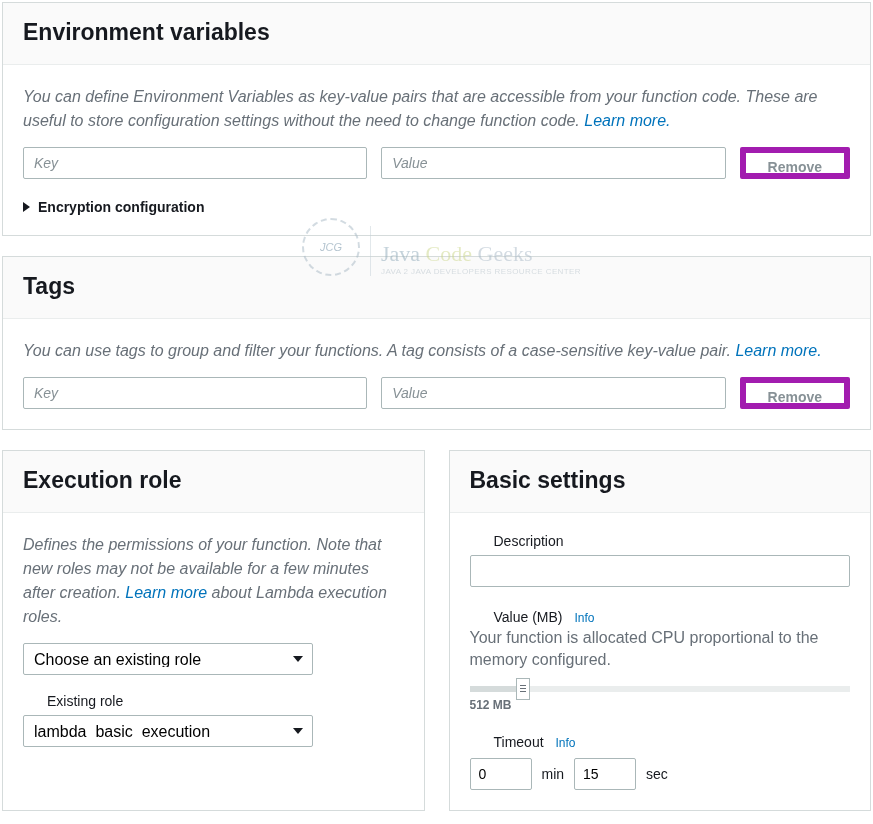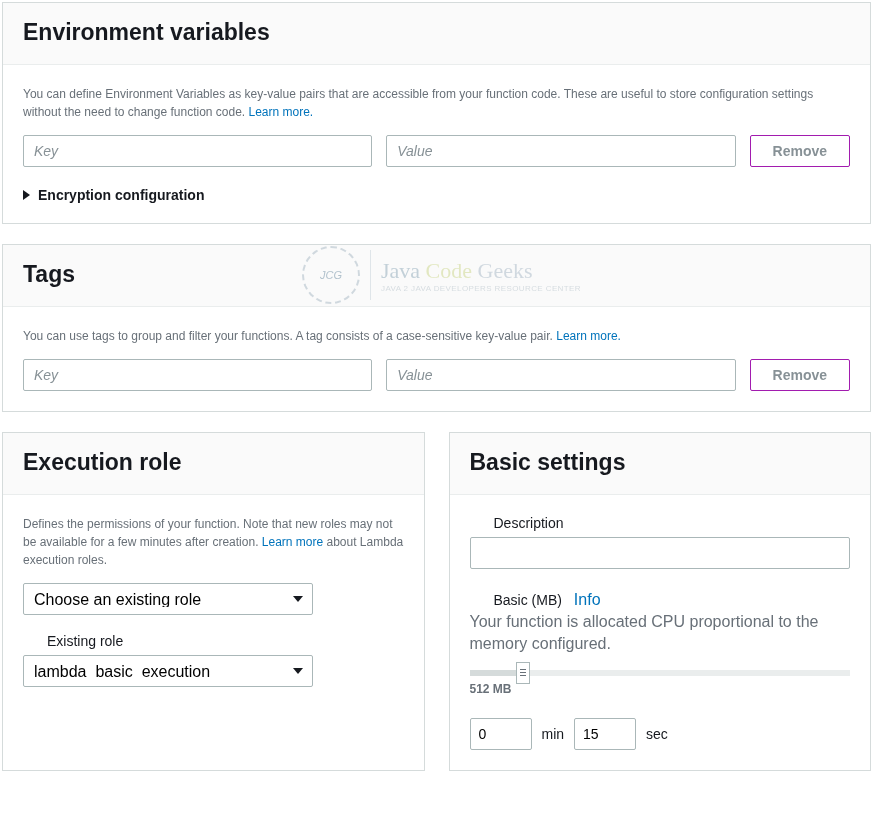--- a/index.html
+++ b/index.html
@@ -23,23 +23,24 @@
     .panel-header h2 {
       font-size: 23px;
       font-weight: 700;
       color: #16191f;
     }
     .panel-body {
       padding: 20px;
     }
     .desc {
       color: #687078;
-      font-size: 12px;
+      font-size: 16px;
       line-height: 1.5;
       margin-bottom: 14px;
+      font-style: italic;
     }
     .link {
       color: #0073bb;
       text-decoration: none;
       cursor: pointer;
     }
     .kv-row {
       display: flex;
       gap: 14px;
       align-items: flex-end;
@@ -53,21 +54,21 @@
       font-family: inherit;
       color: #16191f;
       height: 32px;
     }
     .kv-row input[type="text"]::placeholder {
       color: #879196;
       font-style: italic;
     }
     .btn-remove {
       padding: 6px 22px;
-      border: 1px solid #a21caf;
+      border: 6px solid #a21caf;
       background: #ffffff;
       color: #879196;
       font-weight: 700;
       font-size: 14px;
       border-radius: 2px;
       cursor: pointer;
       height: 32px;
     }
     .expander {
       margin-top: 20px;
@@ -139,21 +140,21 @@
     .text-input {
       width: 100%;
       padding: 7px 10px;
       border: 1px solid #aab7b8;
       border-radius: 2px;
       font-size: 14px;
       font-family: inherit;
       height: 32px;
     }
     .info-link {
-      font-size: 16px;
+      font-size: 12px;
       color: #0073bb;
       margin-left: 8px;
       cursor: pointer;
     }
     .slider-track {
       position: relative;
       height: 6px;
       background: #eaeded;
       margin: 14px 0 6px 0;
       width: 100%;
@@ -208,25 +209,25 @@
       text-align: left;
     }
     .timeout-unit {
       color: #16191f;
       font-size: 14px;
     }
     .section-spacer { margin-bottom: 22px; }
     .watermark {
       position: absolute;
       left: 300px;
-      top: 244px;
+      top: 216px;
       pointer-events: none;
       opacity: 0.5;
       display: flex;
-      align-items: center;
+      align-items: flex-end;
       gap: 10px;
     }
     .wm-circle {
       width: 58px; height: 58px;
       border: 2px dashed #a7b8c4;
       border-radius: 50%;
       display: flex; align-items: center; justify-content: center;
       font-size: 11px; color: #6a8aa0; font-style: italic;
     }
     .wm-sep {
@@ -318,36 +319,40 @@
         <h2>Basic settings</h2>
       </div>
       <div class="panel-body">
         <div class="section-spacer">
           <label class="field-label">Description</label>
           <input type="text" class="text-input" value="" style="">
         </div>
 
         <div class="section-spacer">
           <div>
-            <span class="field-label" style="display:inline;">Basic (MB)</span>
+            <span class="field-label" style="display:inline;">Value (MB)</span>
             <a class="info-link">Info</a>
           </div>
           <p class="field-sublabel" style="margin-top:2px;">Your function is allocated CPU proportional to the memory configured.</p>
           <div class="slider-track">
             <div class="slider-fill"></div>
             <div class="slider-thumb">
               <span class="line"></span>
                 <span class="line"></span>
                 <span class="line"></span>
             </div>
           </div>
           <div class="slider-value">512 MB</div>
         </div>
 
         <div>
+          <div>
+            <span class="field-label" style="display:inline;">Timeout</span>
+            <a class="info-link">Info</a>
+          </div>
           <div class="timeout-row">
             <input type="text" class="timeout-input" value="0" style="">
             <span class="timeout-unit">min</span>
             <input type="text" class="timeout-input" value="15" style="">
             <span class="timeout-unit">sec</span>
           </div>
         </div>
       </div>
     </div>
   </div>

